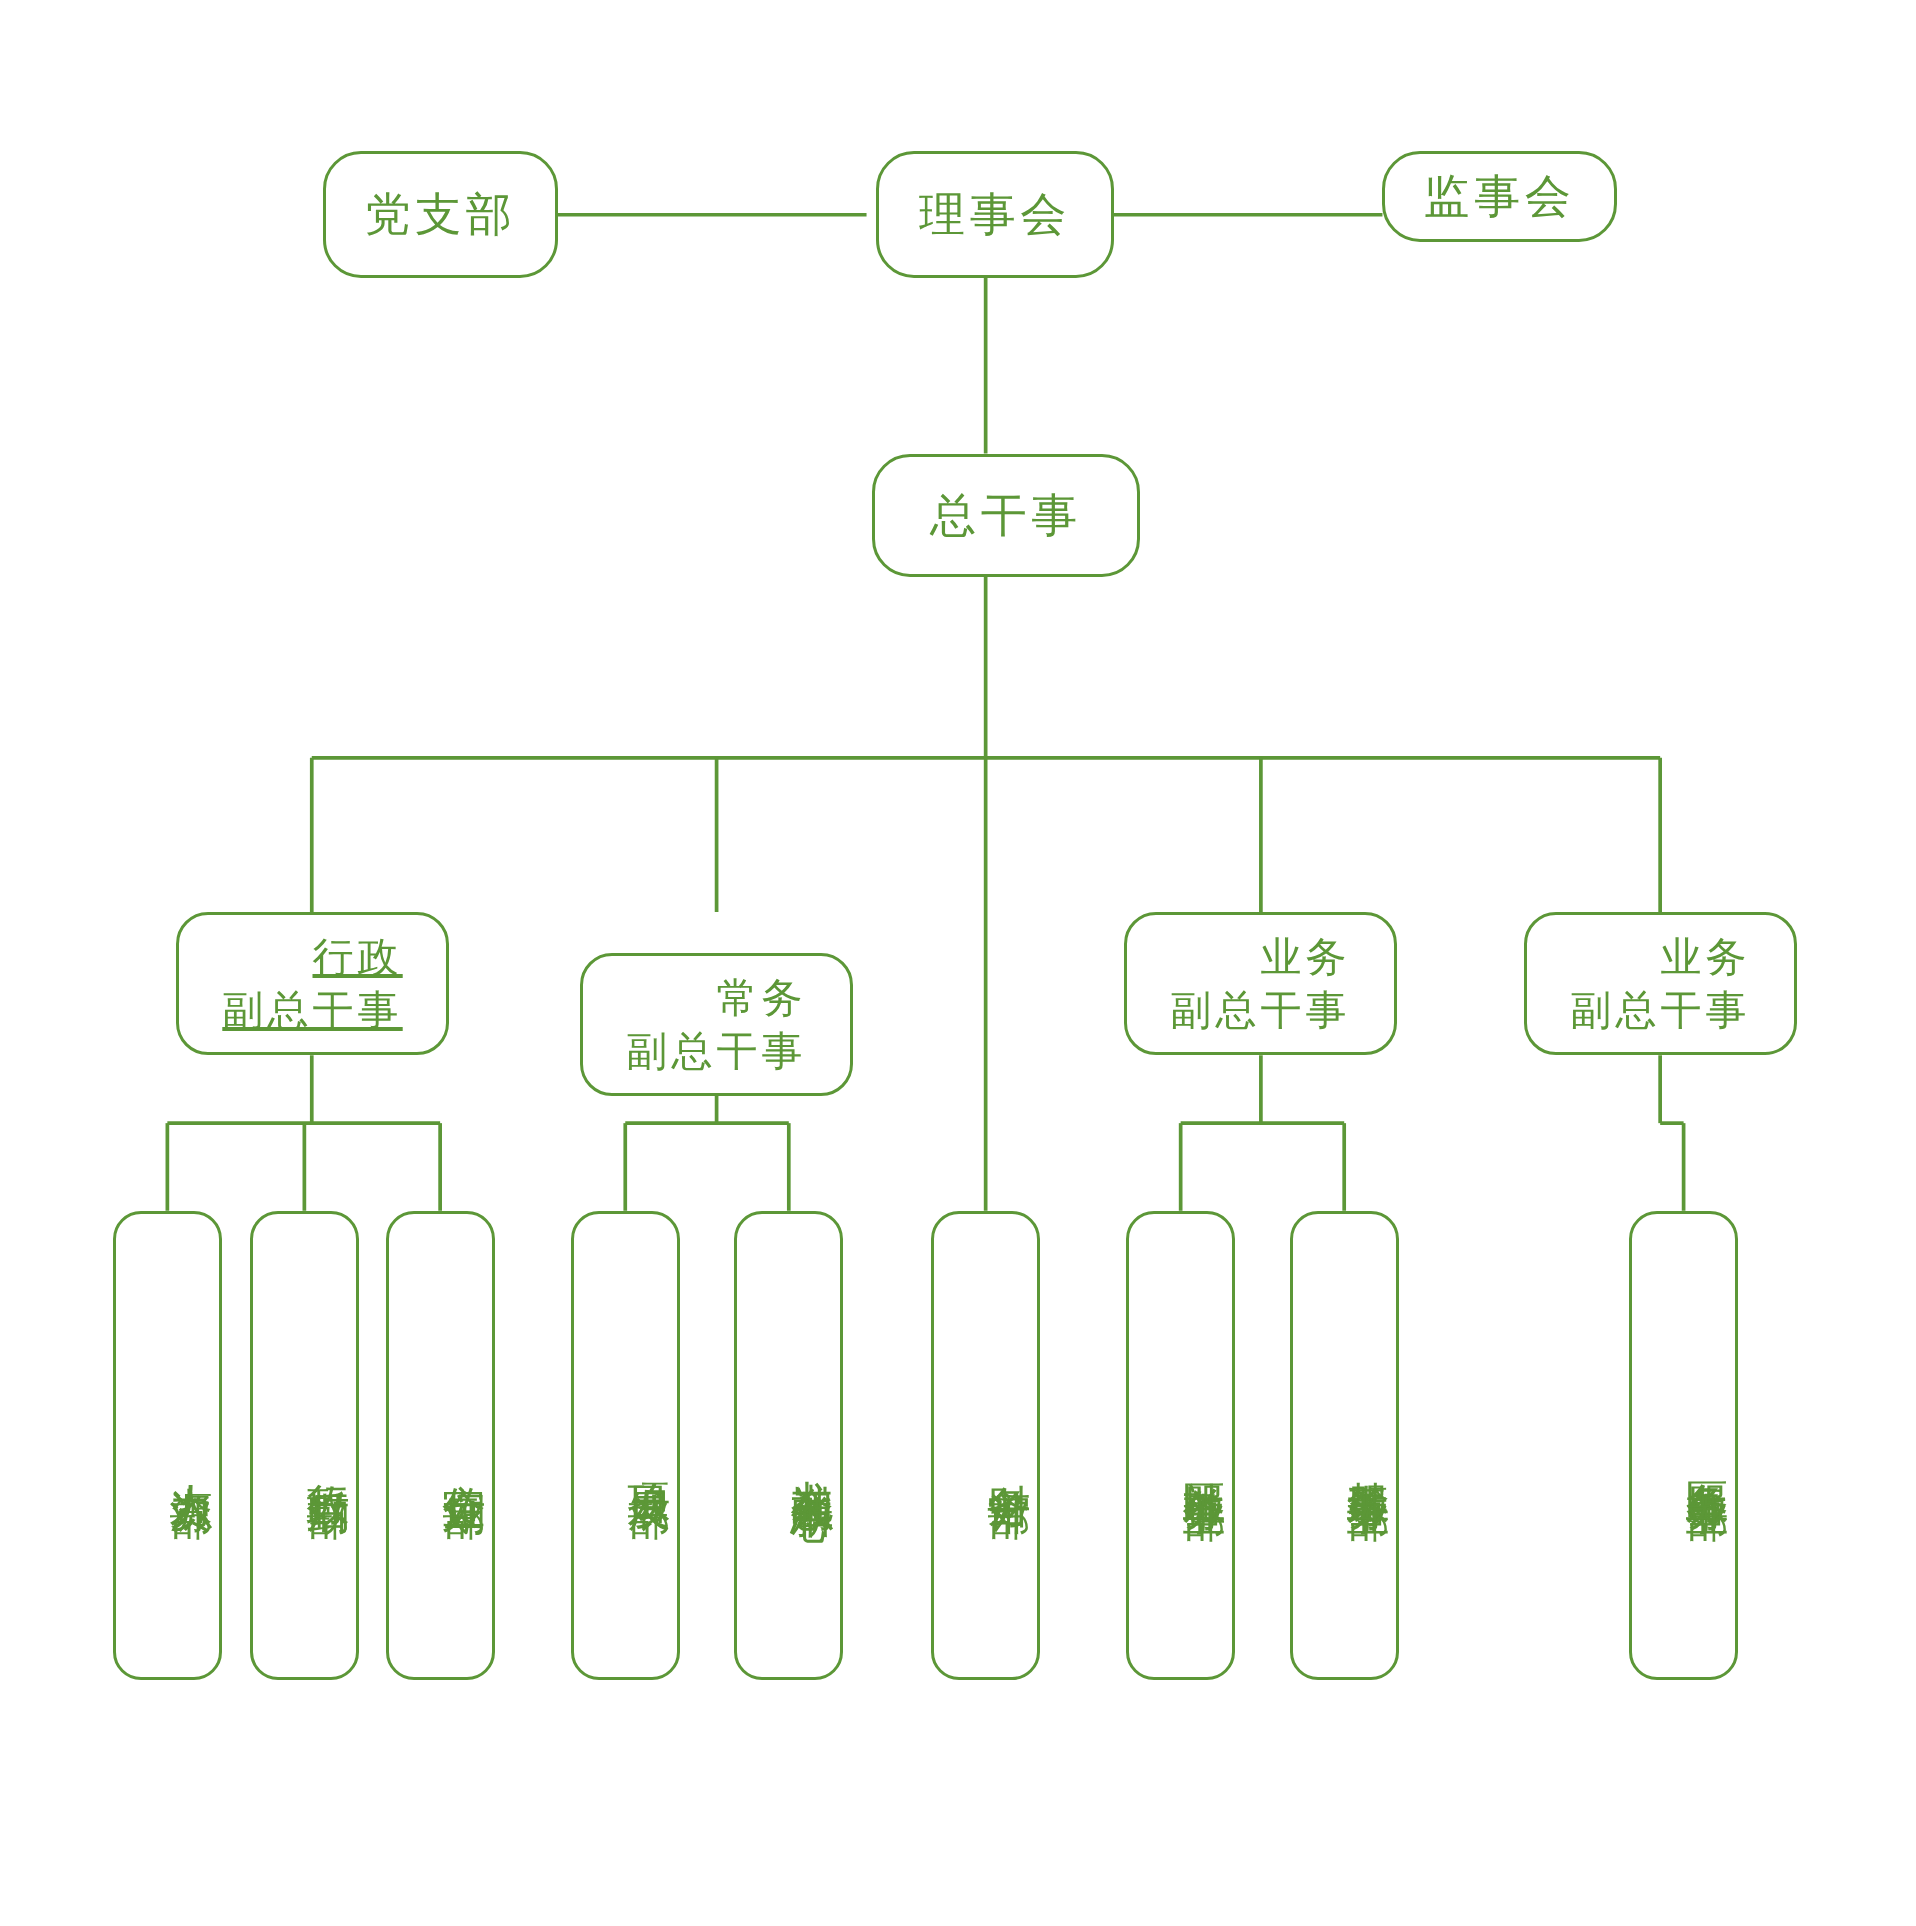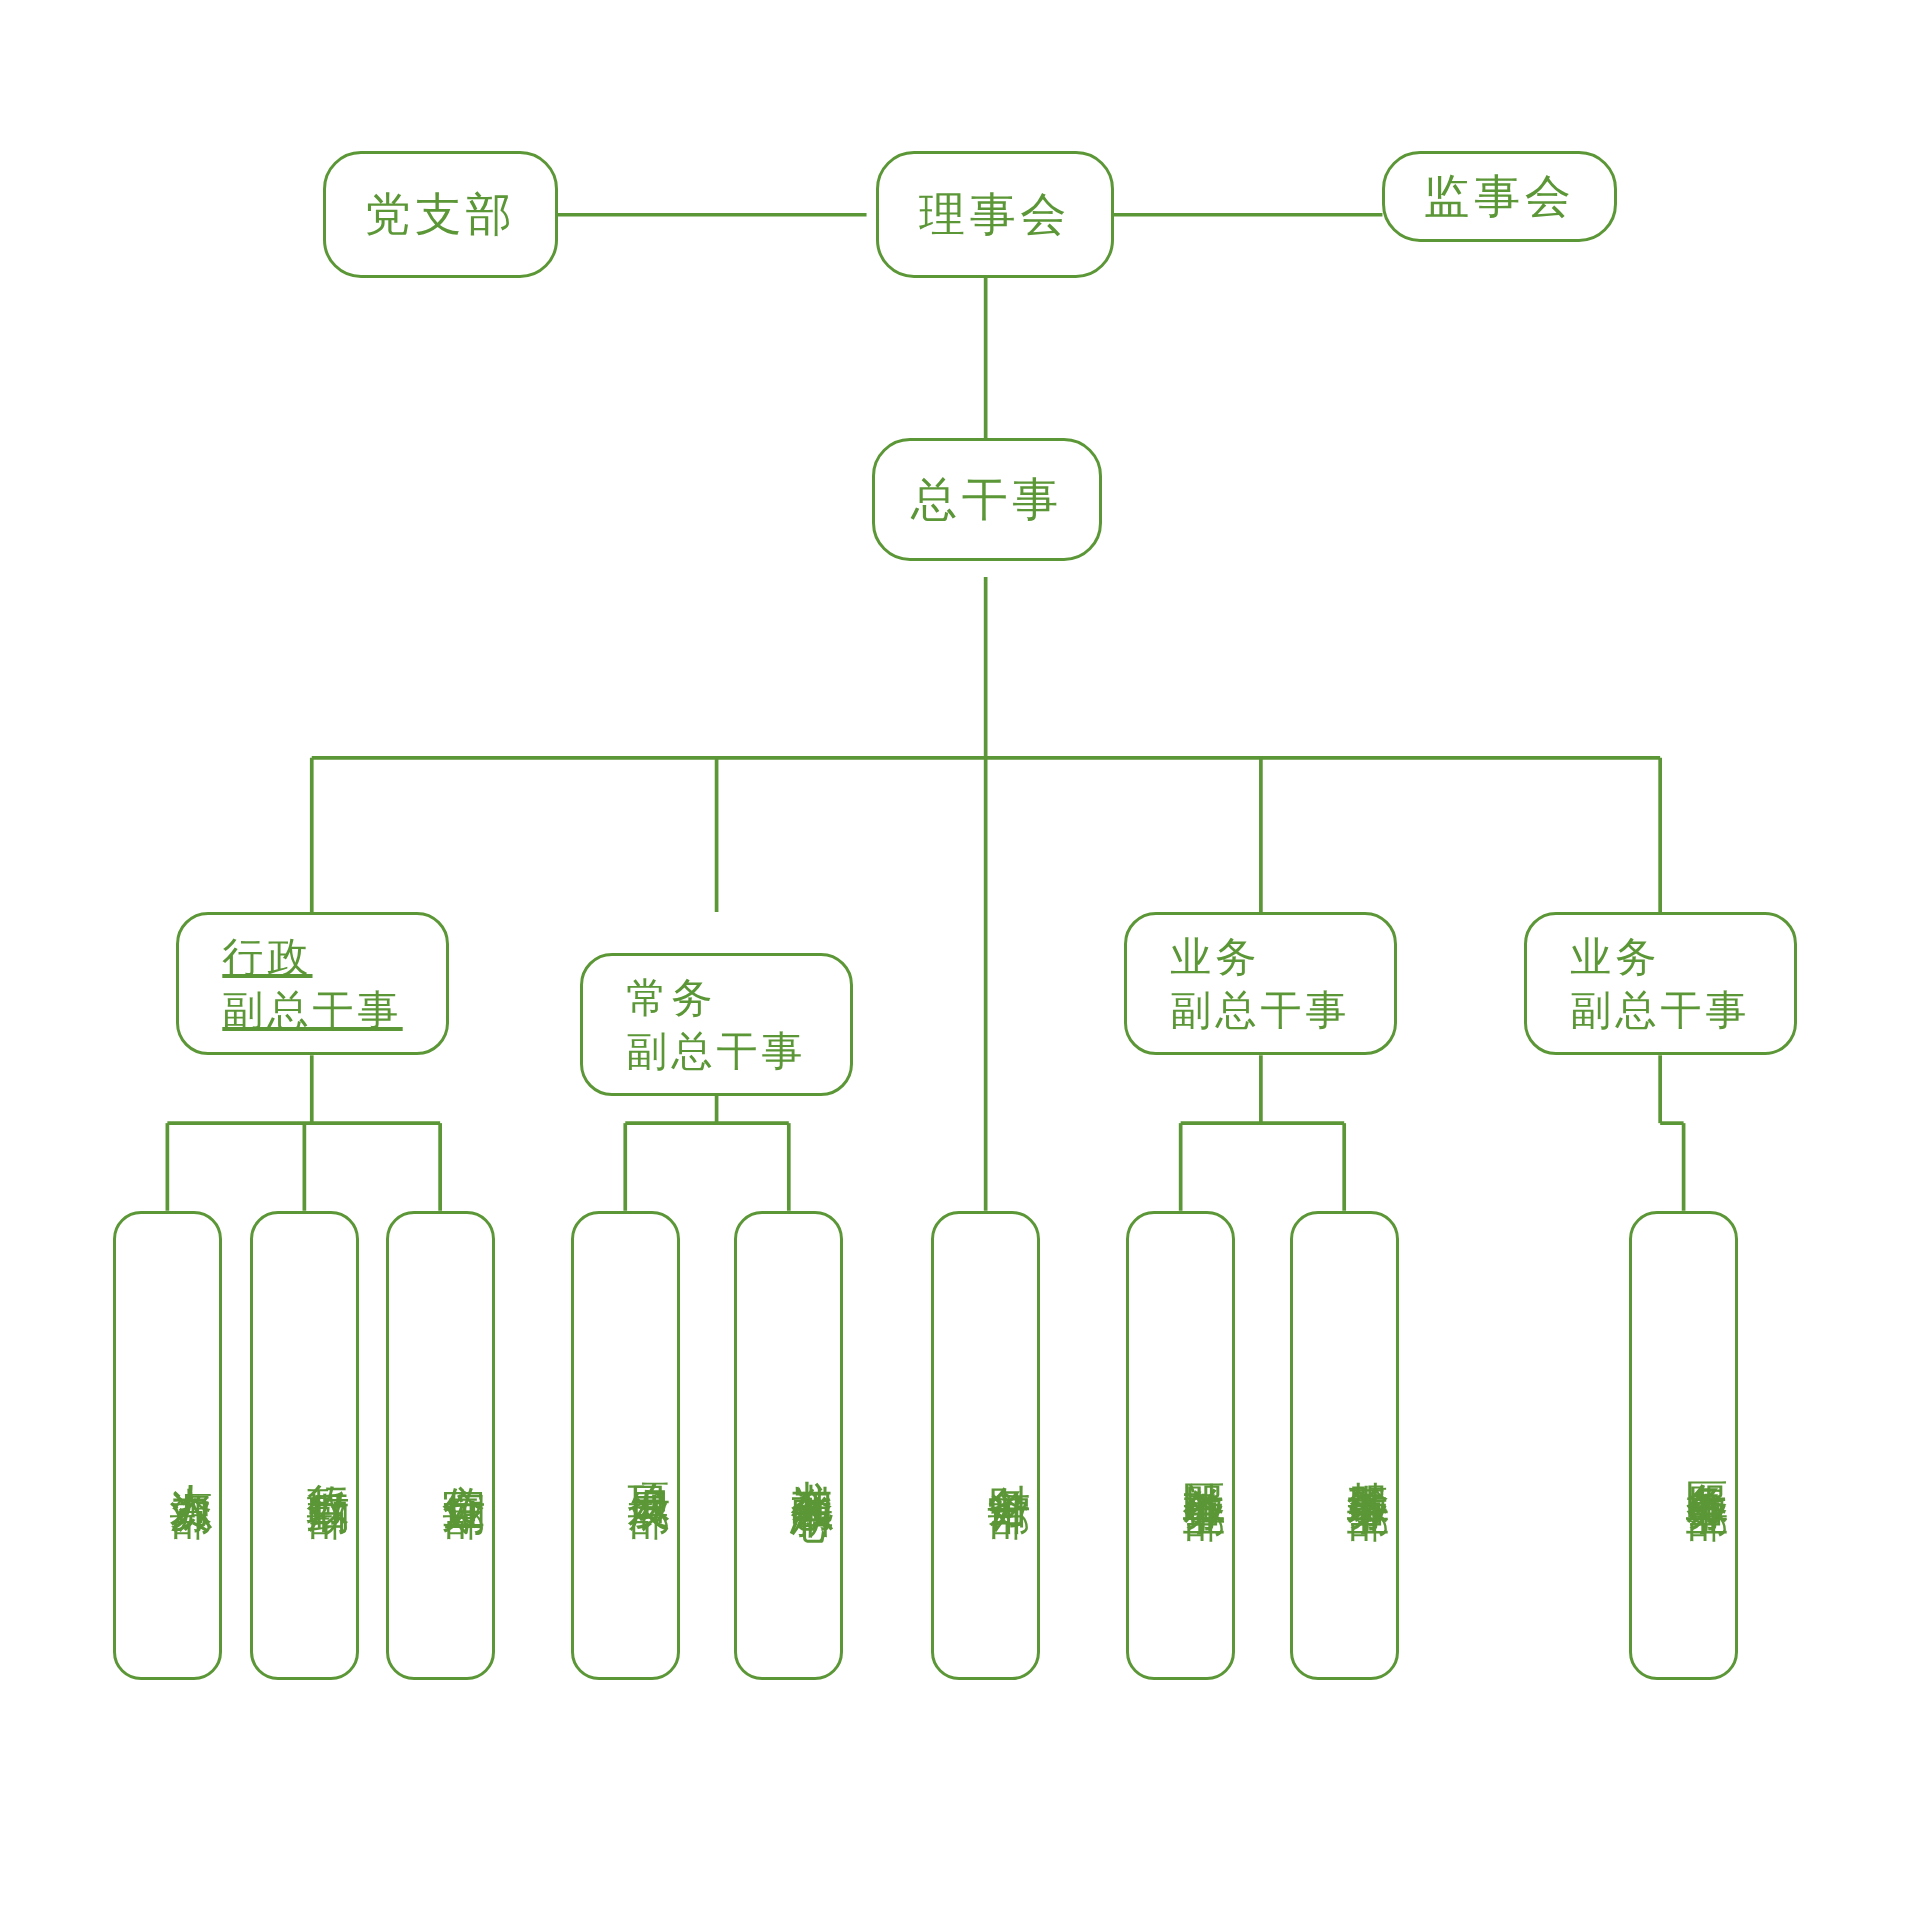--- a/index.html
+++ b/index.html
@@ -26,21 +26,21 @@
   }
   .node {
     position: absolute;
     box-sizing: border-box;
     border: 3.1px solid #5c9737;
     background: #ffffff;
     color: #5c9737;
     display: flex;
     align-items: center;
     justify-content: center;
-    text-align: left;
+    text-align: right;
     line-height: 1.28;
     letter-spacing: 0.10em;
     white-space: pre-line;
   }
   .node.top-level {
     border-radius: 38px;
     font-size: 46px;
   }
   .node.exec-level {
     border-radius: 32px;
@@ -102,21 +102,21 @@
       <line x1="2690" y1="1820" x2="2728" y2="1820"></line>
     </g>
   </svg>
 
   <div class="node top-level" style="left:323px; top:151px; width:235px; height:127px;">党支部</div>
 
   <div class="node top-level" style="left:876px; top:151px; width:238px; height:127px;">理事会</div>
 
   <div class="node top-level" style="left:1382px; top:151px; width:235px; height:91px;">监事会</div>
 
-  <div class="node top-level" style="left:872px; top:438px; width:230px; height:123px;">总干事</div>
+  <div class="node top-level" style="left:872px; top:454px; width:268px; height:123px;">总干事</div>
 
   <div class="node exec-level" style="left:176px; top:912px; width:273px; height:143px;text-decoration:underline;">行政
 副总干事</div>
 
   <div class="node exec-level" style="left:580px; top:912px; width:273px; height:143px;margin-top:41px;">常务
 副总干事</div>
 
   <div class="node exec-level" style="left:1124px; top:912px; width:273px; height:143px;">业务
 副总干事</div>
 

